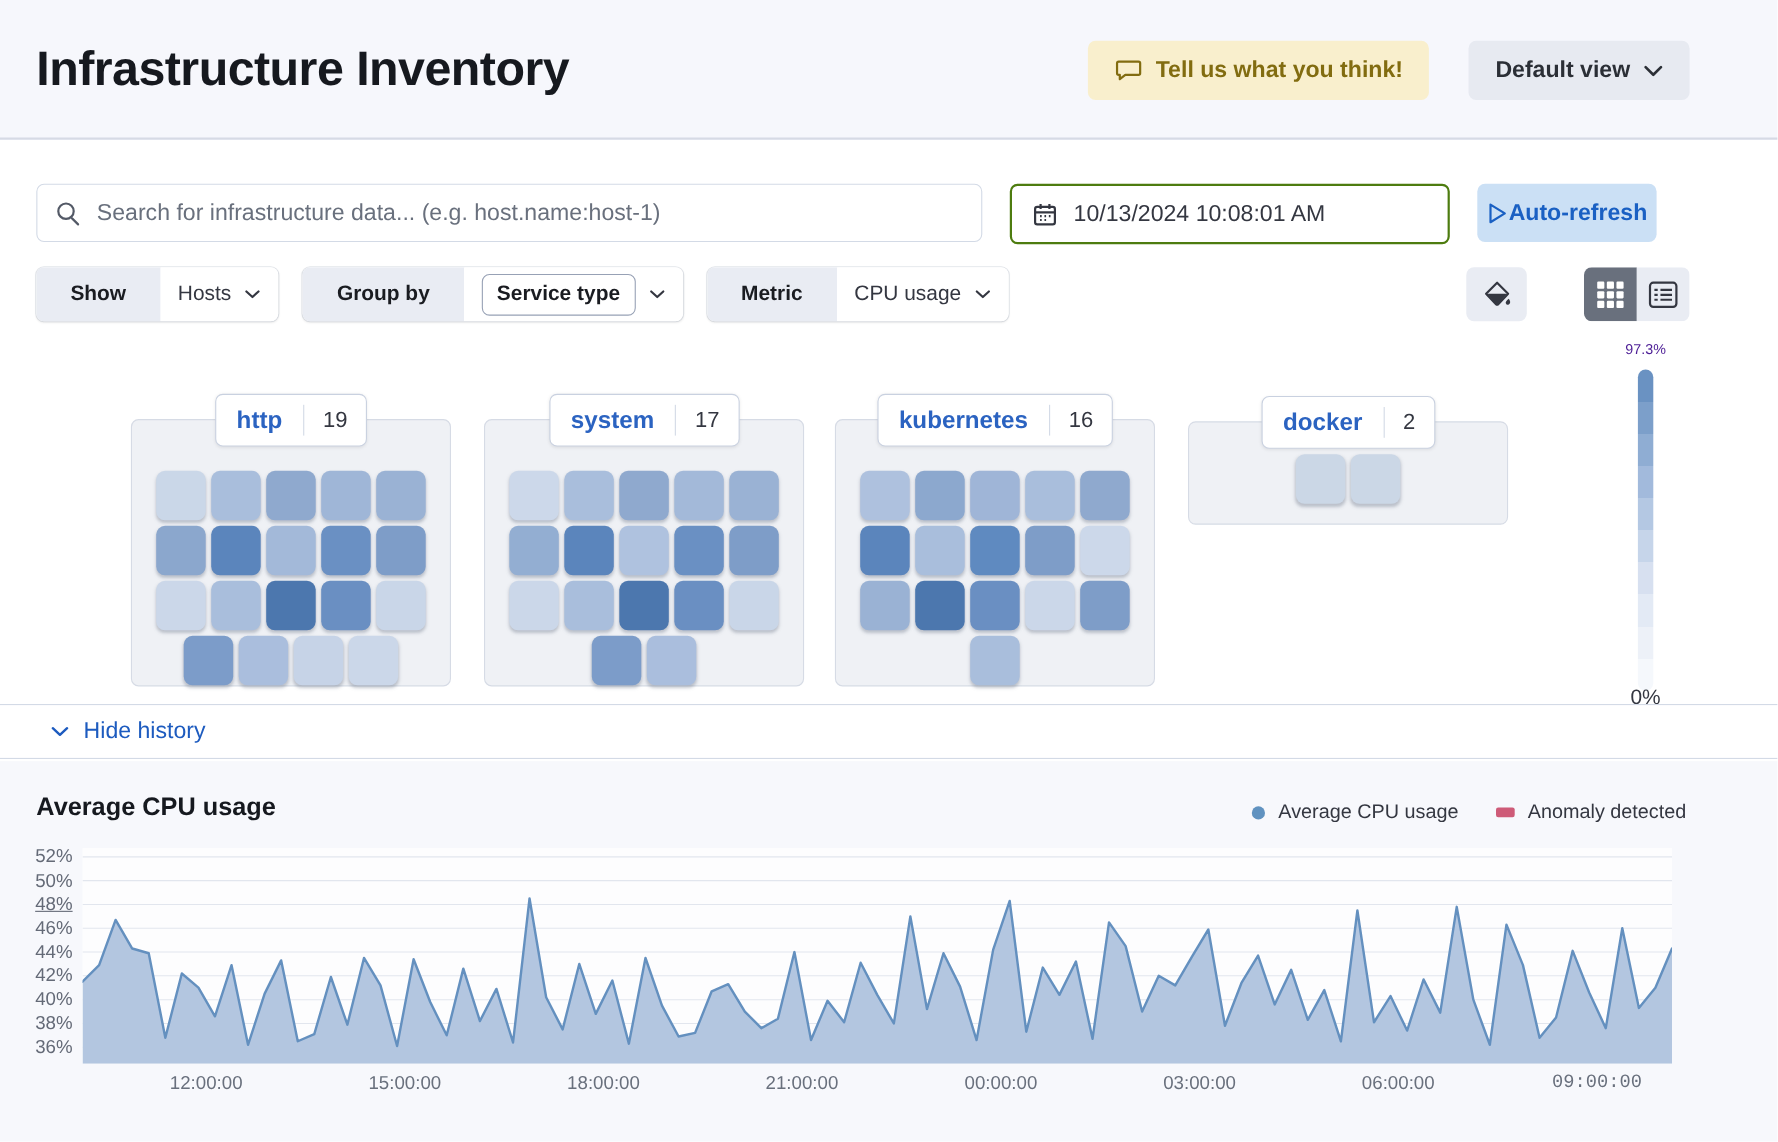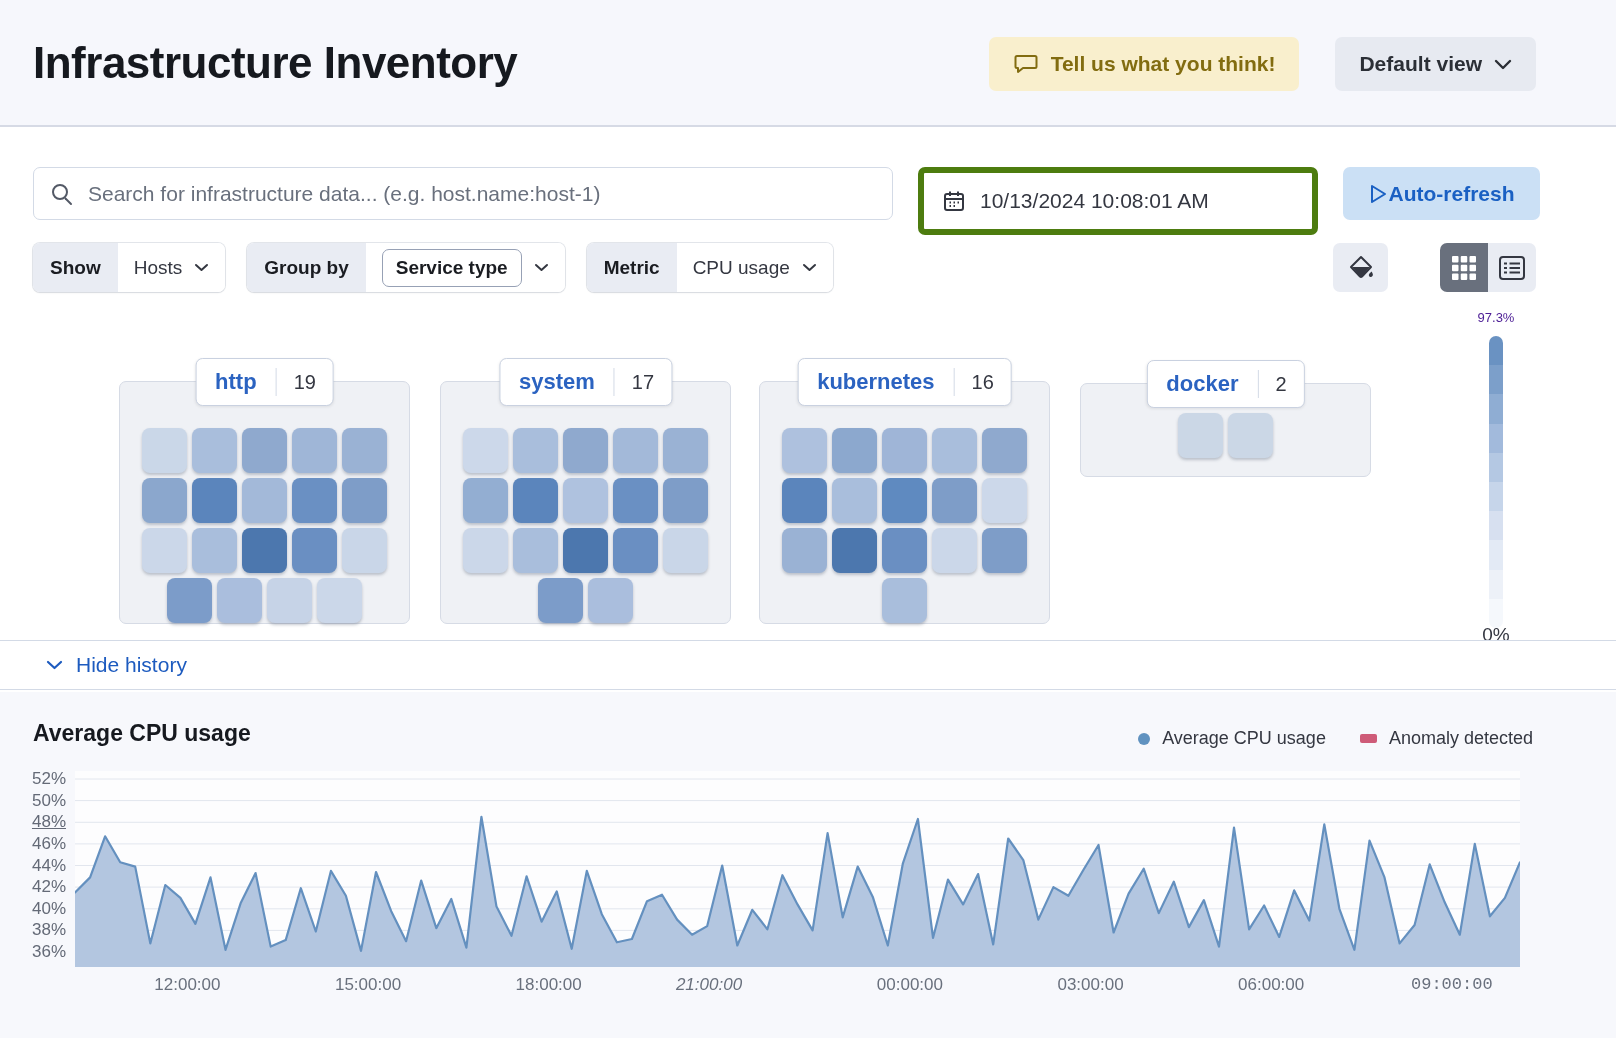--- a/index.html
+++ b/index.html
@@ -19,32 +19,32 @@
     font-family:inherit;font-size:21px;height:54px;padding:0 24px;}
   .btn-feedback{background:#f9efcd;color:#826c10;font-weight:700;}
   .btn-view{background:#e7eaf1;color:#2b2f36;font-weight:700;}
 
   
   .toolbar{position:absolute;top:167px;left:33px;height:53px;display:flex;gap:25px;}
   .search-box{width:860px;height:53px;background:#fff;border:1px solid #d3dae6;border-radius:7px;
     display:flex;align-items:center;padding:0 16px;box-sizing:border-box;gap:12px;}
   .search-box input{border:none;outline:none;flex:1;font-family:inherit;font-size:21px;color:#343741;background:transparent;}
   .search-box input::placeholder{color:#69707d;}
-  .date-btn{width:400px;height:68px;background:#fff;border:6px solid #4d7c0f;border-radius:7px;
+  .date-btn{width:400px;height:55px;background:#fff;border:2px solid #4d7c0f;border-radius:7px;
     display:flex;align-items:center;gap:14px;padding:0 18px;box-sizing:border-box;
     font-family:inherit;font-size:21px;color:#343741;cursor:pointer;}
-  .refresh-btn{width:197px;height:53px;background:#cbe0f5;border:none;border-radius:7px;
+  .refresh-btn{width:163px;height:53px;background:#cbe0f5;border:none;border-radius:7px;
     display:flex;align-items:center;justify-content:center;gap:0;font-family:inherit;
     font-size:21px;font-weight:600;color:#1a60c3;cursor:pointer;}
 
   
   .filters{position:absolute;top:243px;left:33px;right:80px;height:49px;display:flex;align-items:center;gap:22px;}
   .ctl{display:flex;height:49px;border-radius:7px;overflow:hidden;
     box-shadow:0 0 0 1px rgba(175,183,199,.35), 0 1px 2px rgba(0,0,0,.08);background:#fff;}
-  .ctl .prepend{background:#e9ecf3;display:flex;align-items:center;padding:0 17px;
+  .ctl .prepend{background:#e9ecf3;display:flex;align-items:center;padding:0 31px;
     font-weight:700;font-size:19px;color:#1a1c21;}
   .ctl .select{display:flex;align-items:center;gap:12px;padding:0 16px;background:#fff;border:none;
     font-family:inherit;font-size:19px;color:#343741;cursor:pointer;}
   .pill{border:1px solid #97a1b5;border-radius:7px;padding:7px 13px;font-size:19px;font-weight:600;
     color:#1a1c21;background:#fff;font-family:inherit;cursor:pointer;}
   .filters .spacer{flex:1;}
   .icon-btn{width:55px;height:49px;border:none;border-radius:7px;background:#e9ecf3;cursor:pointer;
     display:flex;align-items:center;justify-content:center;}
   .segmented{display:flex;border-radius:7px;overflow:hidden;}
   .seg-cell{width:48px;height:49px;border:none;display:flex;align-items:center;justify-content:center;cursor:pointer;}
@@ -384,21 +384,21 @@
           <line x1="0" y1="159.4" x2="1445" y2="159.4" stroke="#e2e6ee" stroke-width="1"></line>
           <line x1="0" y1="181.0" x2="1445" y2="181.0" stroke="#e2e6ee" stroke-width="1"></line>
           <path d="M0.0,121.5L15.1,106.4L30.1,65.3L45.2,91.3L60.2,95.6L75.3,172.4L90.3,114.0L105.4,126.9L120.4,152.9L135.5,106.4L150.5,178.8L165.6,132.3L180.6,102.1L195.7,175.6L210.7,169.1L225.8,117.2L240.8,160.5L255.9,99.9L270.9,124.8L286.0,179.9L301.0,101.0L316.1,139.9L331.1,170.2L346.2,109.6L361.3,157.2L376.3,128.0L391.4,176.7L406.4,45.8L421.5,135.6L436.5,164.8L451.6,105.3L466.6,150.7L481.7,120.4L496.7,177.8L511.8,99.9L526.8,143.2L541.9,171.3L556.9,168.0L572.0,130.2L587.0,123.7L602.1,148.6L617.1,163.7L632.2,155.1L647.2,94.5L662.3,174.5L677.3,138.8L692.4,158.3L707.4,104.2L722.5,133.4L737.6,159.4L752.6,62.1L767.7,146.4L782.7,95.6L797.8,125.9L812.8,174.5L827.9,92.3L842.9,48.0L858.0,166.9L873.0,108.6L888.1,133.4L903.1,103.1L918.2,173.4L933.2,67.5L948.3,89.1L963.3,148.6L978.4,116.1L993.4,124.8L1008.5,98.8L1023.5,74.0L1038.6,161.5L1053.6,122.6L1068.7,97.7L1083.8,142.1L1098.8,110.7L1113.9,156.1L1128.9,129.1L1144.0,175.6L1159.0,56.7L1174.1,158.3L1189.1,134.5L1204.2,165.9L1219.2,119.4L1234.3,149.6L1249.3,53.4L1264.4,137.8L1279.4,178.8L1294.5,69.6L1309.5,106.4L1324.6,172.4L1339.6,154.0L1354.7,93.4L1369.7,131.3L1384.8,163.7L1399.8,72.9L1414.9,145.3L1429.9,126.9L1445.0,91.3L1445,196L0,196Z" fill="#b3c6e0"></path>
           <path d="M0.0,121.5L15.1,106.4L30.1,65.3L45.2,91.3L60.2,95.6L75.3,172.4L90.3,114.0L105.4,126.9L120.4,152.9L135.5,106.4L150.5,178.8L165.6,132.3L180.6,102.1L195.7,175.6L210.7,169.1L225.8,117.2L240.8,160.5L255.9,99.9L270.9,124.8L286.0,179.9L301.0,101.0L316.1,139.9L331.1,170.2L346.2,109.6L361.3,157.2L376.3,128.0L391.4,176.7L406.4,45.8L421.5,135.6L436.5,164.8L451.6,105.3L466.6,150.7L481.7,120.4L496.7,177.8L511.8,99.9L526.8,143.2L541.9,171.3L556.9,168.0L572.0,130.2L587.0,123.7L602.1,148.6L617.1,163.7L632.2,155.1L647.2,94.5L662.3,174.5L677.3,138.8L692.4,158.3L707.4,104.2L722.5,133.4L737.6,159.4L752.6,62.1L767.7,146.4L782.7,95.6L797.8,125.9L812.8,174.5L827.9,92.3L842.9,48.0L858.0,166.9L873.0,108.6L888.1,133.4L903.1,103.1L918.2,173.4L933.2,67.5L948.3,89.1L963.3,148.6L978.4,116.1L993.4,124.8L1008.5,98.8L1023.5,74.0L1038.6,161.5L1053.6,122.6L1068.7,97.7L1083.8,142.1L1098.8,110.7L1113.9,156.1L1128.9,129.1L1144.0,175.6L1159.0,56.7L1174.1,158.3L1189.1,134.5L1204.2,165.9L1219.2,119.4L1234.3,149.6L1249.3,53.4L1264.4,137.8L1279.4,178.8L1294.5,69.6L1309.5,106.4L1324.6,172.4L1339.6,154.0L1354.7,93.4L1369.7,131.3L1384.8,163.7L1399.8,72.9L1414.9,145.3L1429.9,126.9L1445.0,91.3" fill="none" stroke="#6490bf" stroke-width="2.2" stroke-linejoin="round" stroke-linecap="round"></path>
         </svg>
       </div>
     <div id="xlabels">
         <div class="xlabel" style="left: 187.421px;">12:00:00</div>
         <div class="xlabel" style="left: 368.046px;">15:00:00</div>
         <div class="xlabel" style="left: 548.671px;">18:00:00</div>
-        <div class="xlabel" style="left: 709px; font-style: italic;">21:00:00</div>
+        <div class="xlabel" style="left: 729px;">21:00:00</div>
         <div class="xlabel" style="left: 909.921px;">00:00:00</div>
         <div class="xlabel" style="left: 1090.55px;">03:00:00</div>
         <div class="xlabel" style="left: 1271.17px;">06:00:00</div>
         <div class="xlabel" style="left: 1451.8px; font-family: Liberation Mono, monospace;">09:00:00</div>
       </div>
   </section>
 
 </div>
 
 </body></html>

